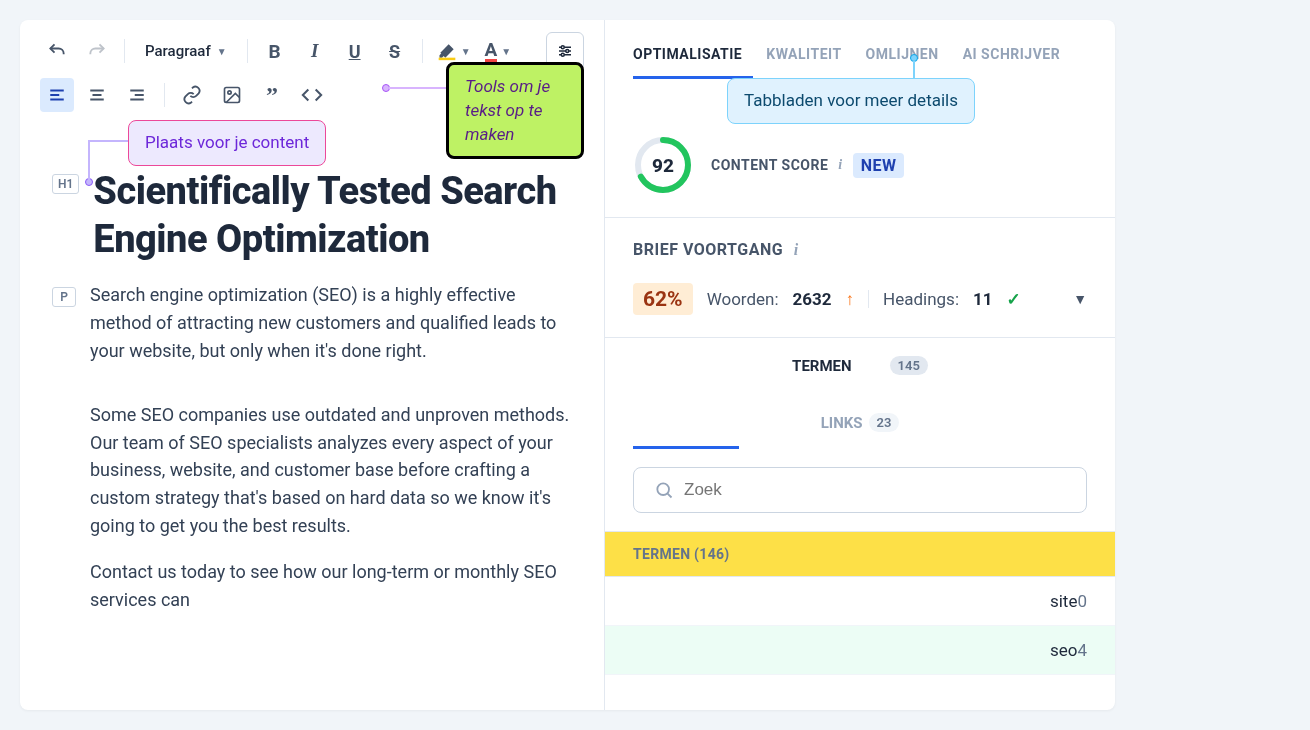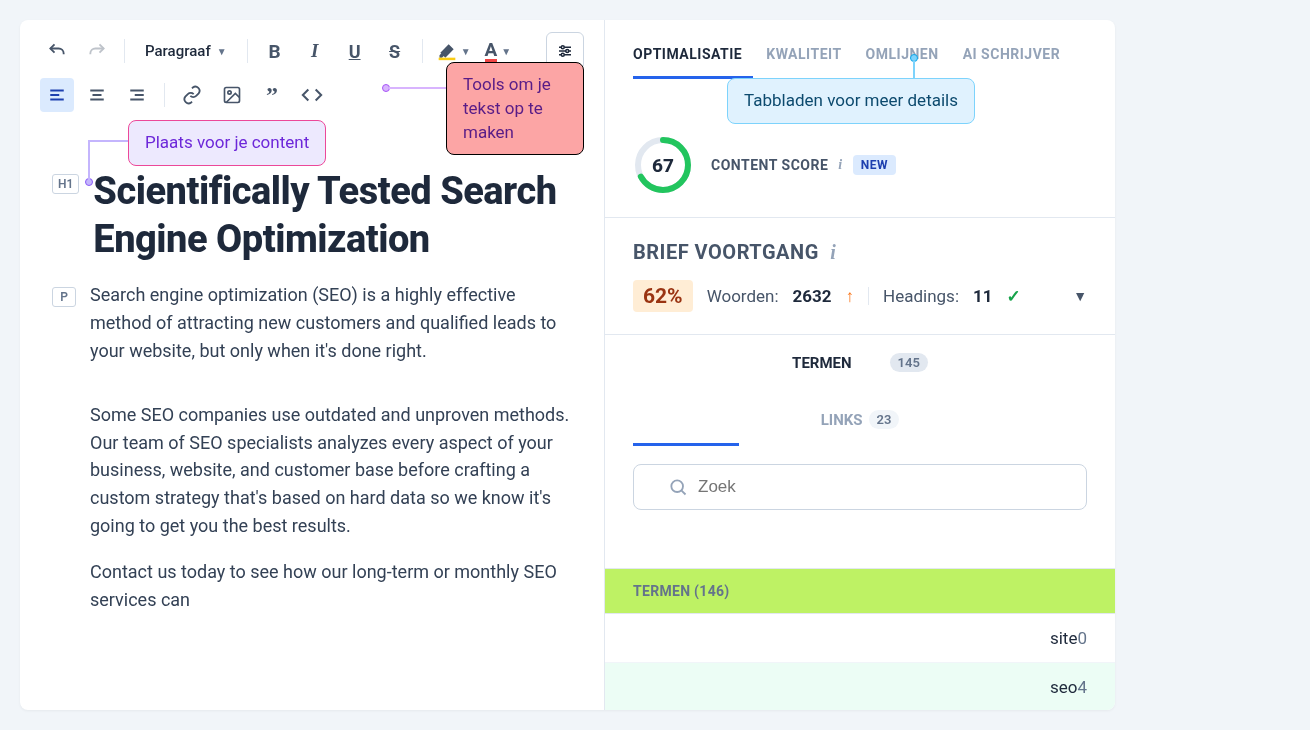--- a/index.html
+++ b/index.html
@@ -13,21 +13,21 @@
 .toolbar-row { display: flex; align-items: center; gap: 6px; margin-bottom: 8px; position: relative; }
 .tb-btn { width: 34px; height: 34px; display: flex; align-items: center; justify-content: center; border-radius: 4px; cursor: pointer; color: #475569; }
 .tb-btn.active { background: #dbeafe; color: #1e40af; }
 .tb-sep { width: 1px; height: 24px; background: #e2e8f0; margin: 0 4px; }
 .tb-select { display: flex; align-items: center; gap: 6px; padding: 6px 10px; font-size: 15px; font-weight: 500; cursor: pointer; }
 .tb-caret { font-size: 10px; color: #64748b; }
 .settings-btn { margin-left: auto; border: 1px solid #cbd5e1; border-radius: 6px; width: 38px; height: 38px; display:flex; align-items:center; justify-content:center; cursor:pointer; }
 
 
 .callout { position: absolute; padding: 10px 16px; border-radius: 8px; font-size: 17px; line-height: 1.4; z-index: 10; max-width: 220px; }
-.callout-purple { background: #fca5a5; border: 1px solid #000000; color: #581c87; }
+.callout-purple { background: #bef264; border: 3px solid #000000; color: #581c87; font-style: italic; }
 .callout-violet { background: #ede9fe; border: 1px solid #ec4899; color: #6d28d9; }
 .callout-blue { background: #e0f2fe; border: 1px solid #7dd3fc; color: #0c4a6e; }
 
 
 .content { padding: 20px 30px 0 32px; position: relative; }
 .block { display: flex; gap: 14px; margin-bottom: 18px; }
 .block-tag { font-size: 12px; font-weight: 600; color: #64748b; border: 1px solid #cbd5e1; border-radius: 3px; padding: 2px 5px; height: fit-content; margin-top: 6px; min-width: 24px; text-align: center; flex-shrink: 0; }
 .h1-text { font-size: 38px; font-weight: 800; line-height: 1.25; letter-spacing: -0.5px; }
 .p-text { font-size: 18px; line-height: 1.55; color: #334155; }
 
@@ -37,47 +37,47 @@
 .s-tab.active { color: #1e293b; }
 .s-tab-underline { height: 3px; background: #2563eb; width: 120px; margin-left: 28px; }
 
 
 .panel { padding: 22px 28px; border-bottom: 1px solid #e2e8f0; }
 .score-row { display: flex; align-items: center; gap: 18px; }
 .score-ring { width: 60px; height: 60px; position: relative; }
 .score-ring svg { transform: rotate(-90deg); }
 .score-num { position: absolute; top: 50%; left: 50%; transform: translate(-50%,-50%); font-weight: 800; font-size: 19px; }
 .score-info .label { font-size: 14px; font-weight: 700; letter-spacing: 0.5px; color: #475569; display: flex; align-items: center; gap: 10px; }
-.badge { background: #dbeafe; color: #1e40af; font-size: 12px; font-weight: 700; padding: 3px 8px; border-radius: 4px; }
+.badge { background: #dbeafe; color: #1e40af; font-size: 16px; font-weight: 700; padding: 3px 8px; border-radius: 4px; }
 .score-sub { font-size: 16px; color: #64748b; margin-top: 6px; display: flex; gap: 10px; align-items: center; }
 .score-sub b { color: #1e293b; font-weight: 700; }
 .vsep { width: 1px; height: 18px; background: #e2e8f0; }
 
-.brief-label { font-size: 20px; font-weight: 700; letter-spacing: 0.5px; color: #475569; margin-bottom: 16px; }
+.brief-label { font-size: 16px; font-weight: 700; letter-spacing: 0.5px; color: #475569; margin-bottom: 24px; }
 .brief-row { display: flex; align-items: center; gap: 14px; font-size: 17px; color: #475569; }
 .pct-badge { background: #ffedd5; color: #9a3412; font-weight: 700; padding: 4px 10px; border-radius: 4px; font-size: 21px; }
 .brief-row b { color: #1e293b; font-weight: 700; }
 .arrow-up { color: #f97316; font-weight: bold; }
 .check { color: #16a34a; font-weight: bold; }
 .chev { margin-left: auto; color: #475569; font-size: 14px; }
 
 
 .term-tabs { display: flex; gap: 24px; padding: 18px 28px 0; font-size: 15px; font-weight: 700; color: #94a3b8; align-items: center; flex-direction: column; }
 .term-tab { cursor: pointer; padding-bottom: 14px; display:flex; gap:6px; align-items:center; }
 .term-tab.active { color: #1e293b; }
 .count-pill { background: #f1f5f9; color: #64748b; font-size: 13px; padding: 2px 8px; border-radius: 10px; font-weight: 600; }
 .term-tab.active .count-pill { background:#e2e8f0;margin-left:32px; }
 .term-underline { height: 3px; background: #2563eb; width: 106px; margin-left: 28px; }
 
 .search-wrap { padding: 18px 28px; }
-.search-box { display: flex; align-items: center; gap: 10px; border: 1px solid #cbd5e1; border-radius: 8px; padding: 12px 34px; }
+.search-box { display: flex; align-items: center; gap: 10px; border: 1px solid #cbd5e1; border-radius: 8px; padding: 12px 20px; }
 .search-box input { border: none; outline: none; font-size: 17px; flex: 1; color: #64748b; background: transparent; }
 .search-icon { color: #94a3b8; }
 
-.term-header { background: #bef264; padding: 14px 28px; font-size: 14px; font-weight: 700; color: #64748b; letter-spacing: 0.3px; border-top: 1px solid #e2e8f0; border-bottom: 1px solid #e2e8f0; margin-top: 40px; }
+.term-header { background: #fde047; padding: 14px 28px; font-size: 14px; font-weight: 700; color: #64748b; letter-spacing: 0.3px; border-top: 1px solid #e2e8f0; border-bottom: 1px solid #e2e8f0; }
 .term-row { display: flex; justify-content: flex-end; padding: 14px 28px; font-size: 17px; border-bottom: 1px solid #f1f5f9; }
 .term-row.hl { background: #ecfdf5; }
 .term-row .val { color: #64748b; }
 
 svg { display: block; }
 </style>
 </head>
 <body>
 
 <div class="app">
@@ -237,21 +237,21 @@
       </div>
     </div>
 
     <div class="panel" style="padding-top:56px">
       <div class="score-row">
         <div class="score-ring">
           <svg width="60" height="60">
               <circle cx="30" cy="30" r="25" stroke="#e2e8f0" stroke-width="6" fill="none"></circle>
               <circle cx="30" cy="30" r="25" stroke="#22c55e" stroke-width="6" fill="none" stroke-dasharray="157" stroke-dashoffset="52" stroke-linecap="round"></circle>
             </svg>
-          <div class="score-num">67</div>
+          <div class="score-num">92</div>
         </div>
         <div class="score-info">
           <div class="label">
             <span>CONTENT SCORE</span>
             <span style="font-family:serif;font-style:italic;color:#94a3b8">i</span>
             <span class="badge">NEW</span>
           </div>
         </div>
       </div>
     </div>

